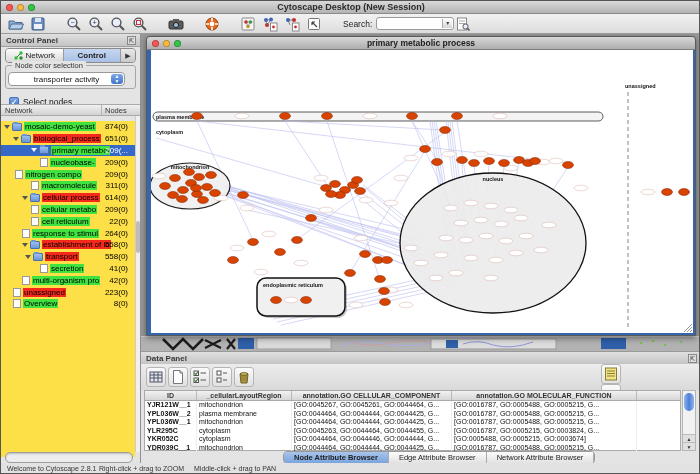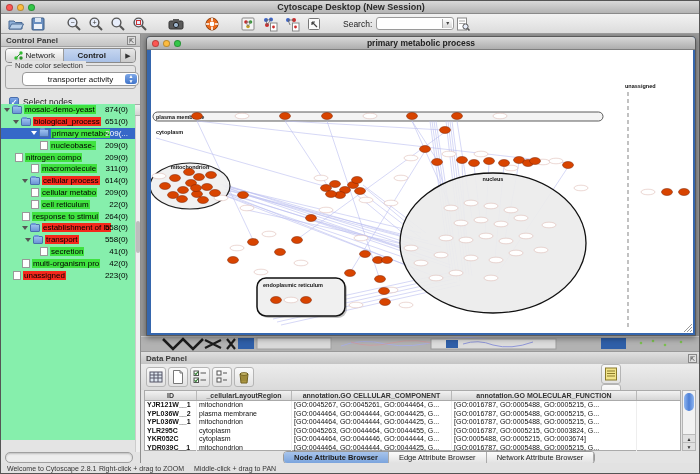--- a/index.html
+++ b/index.html
@@ -45,37 +45,37 @@
   .cp-tab{flex:1;display:flex;align-items:center;justify-content:center;
     font-size:8px;color:#222;background:linear-gradient(#fdfdfd,#d8d8d8);
     border-right:1px solid #9a9a9a;gap:3px;}
   .cp-tab.sel{background:linear-gradient(#c6d6f0,#a8c0e6);font-weight:bold;}
   .cp-tab-arrow{width:14px;display:flex;align-items:center;justify-content:center;
     font-size:7px;color:#333;background:linear-gradient(#e8e8e8,#cacaca);}
   .groupbox{left:4px;top:31px;width:131px;height:24px;border:1px solid #a5a5a5;
     border-radius:3px;}
   .groupbox .legend{position:absolute;top:-5px;left:6px;background:#e4e4e4;
     padding:0 3px;font-size:7.5px;color:#333;}
-  .dropdown{position:absolute;left:16px;top:6px;width:117px;height:14px;background:#fff;
+  .dropdown{position:absolute;left:2px;top:6px;width:117px;height:14px;background:#fff;
     border:1px solid #999;border-radius:4px;font-size:8px;color:#111;
     display:flex;align-items:center;justify-content:center;}
   .dd-btn{position:absolute;right:1px;top:1px;width:12px;height:10px;border-radius:3px;
     background:linear-gradient(#7ea8e8,#3f74ca);color:#fff;font-size:5px;line-height:5px;
     text-align:center;}
   .checkrow{left:8px;top:62px;height:12px;display:flex;align-items:center;gap:4px;}
   .checkbox{width:10px;height:10px;border-radius:2px;border:1px solid #4a6fae;
     background:linear-gradient(#7ea8e8,#3f74ca);color:#fff;font-size:8px;line-height:9px;
     text-align:center;font-weight:bold;}
   .checklabel{font-size:8.5px;color:#111;}
   .tree-hdr{left:0;top:70px;width:139px;height:12px;display:flex;
     background:linear-gradient(#f0f0f0,#d2d2d2);border-top:1px solid #aaa;
     border-bottom:1px solid #aaa;font-size:7.5px;color:#333;}
   .tree-hdr .c1{flex:1;padding-left:4px;border-right:1px solid #b5b5b5;line-height:11px;}
   .tree-hdr .c2{width:38px;padding-left:3px;line-height:11px;}
-  .tree{left:0;top:70px;width:134px;height:336px;background:#86efac;overflow:hidden;}
+  .tree{left:0;top:87px;width:134px;height:336px;background:#fde047;overflow:hidden;}
   .tree-sb{left:134px;top:82px;width:5px;height:336px;background:#f0f0f0;
     border-left:1px solid #ccc;}
   .tree-sb .thumb{position:absolute;left:0px;top:105px;width:4px;height:32px;
     background:#bdbdbd;border-radius:2px;}
   .trow{position:relative;height:11.8px;display:flex;align-items:center;
     font-size:8px;white-space:nowrap;}
   .trow.sel{background:#3668c8;}
   .tri{width:0;height:0;border-left:3.5px solid transparent;
     border-right:3.5px solid transparent;border-top:4.5px solid #555;
     margin-right:2px;flex:none;}
@@ -375,20 +375,25 @@
         </div>
         <div class="trow" style="padding-left: 21px;">
           <span class="ico-file"></span>
           <span class="chip green">multi-organism pro</span>
           <span class="tcount">42(0)</span>
         </div>
         <div class="trow" style="padding-left: 12px;">
           <span class="ico-file"></span>
           <span class="chip red">unassigned</span>
           <span class="tcount">223(0)</span>
+        </div>
+        <div class="trow" style="padding-left: 12px;">
+          <span class="ico-file"></span>
+          <span class="chip green">Overview</span>
+          <span class="tcount">8(0)</span>
         </div>
       </div>
     <div class="abs tree-sb">
         <div class="thumb"></div>
       </div>
     <div class="abs mem-box"></div>
   </div>
 
   <div class="abs desktop">
     <div class="abs bg-strip">

